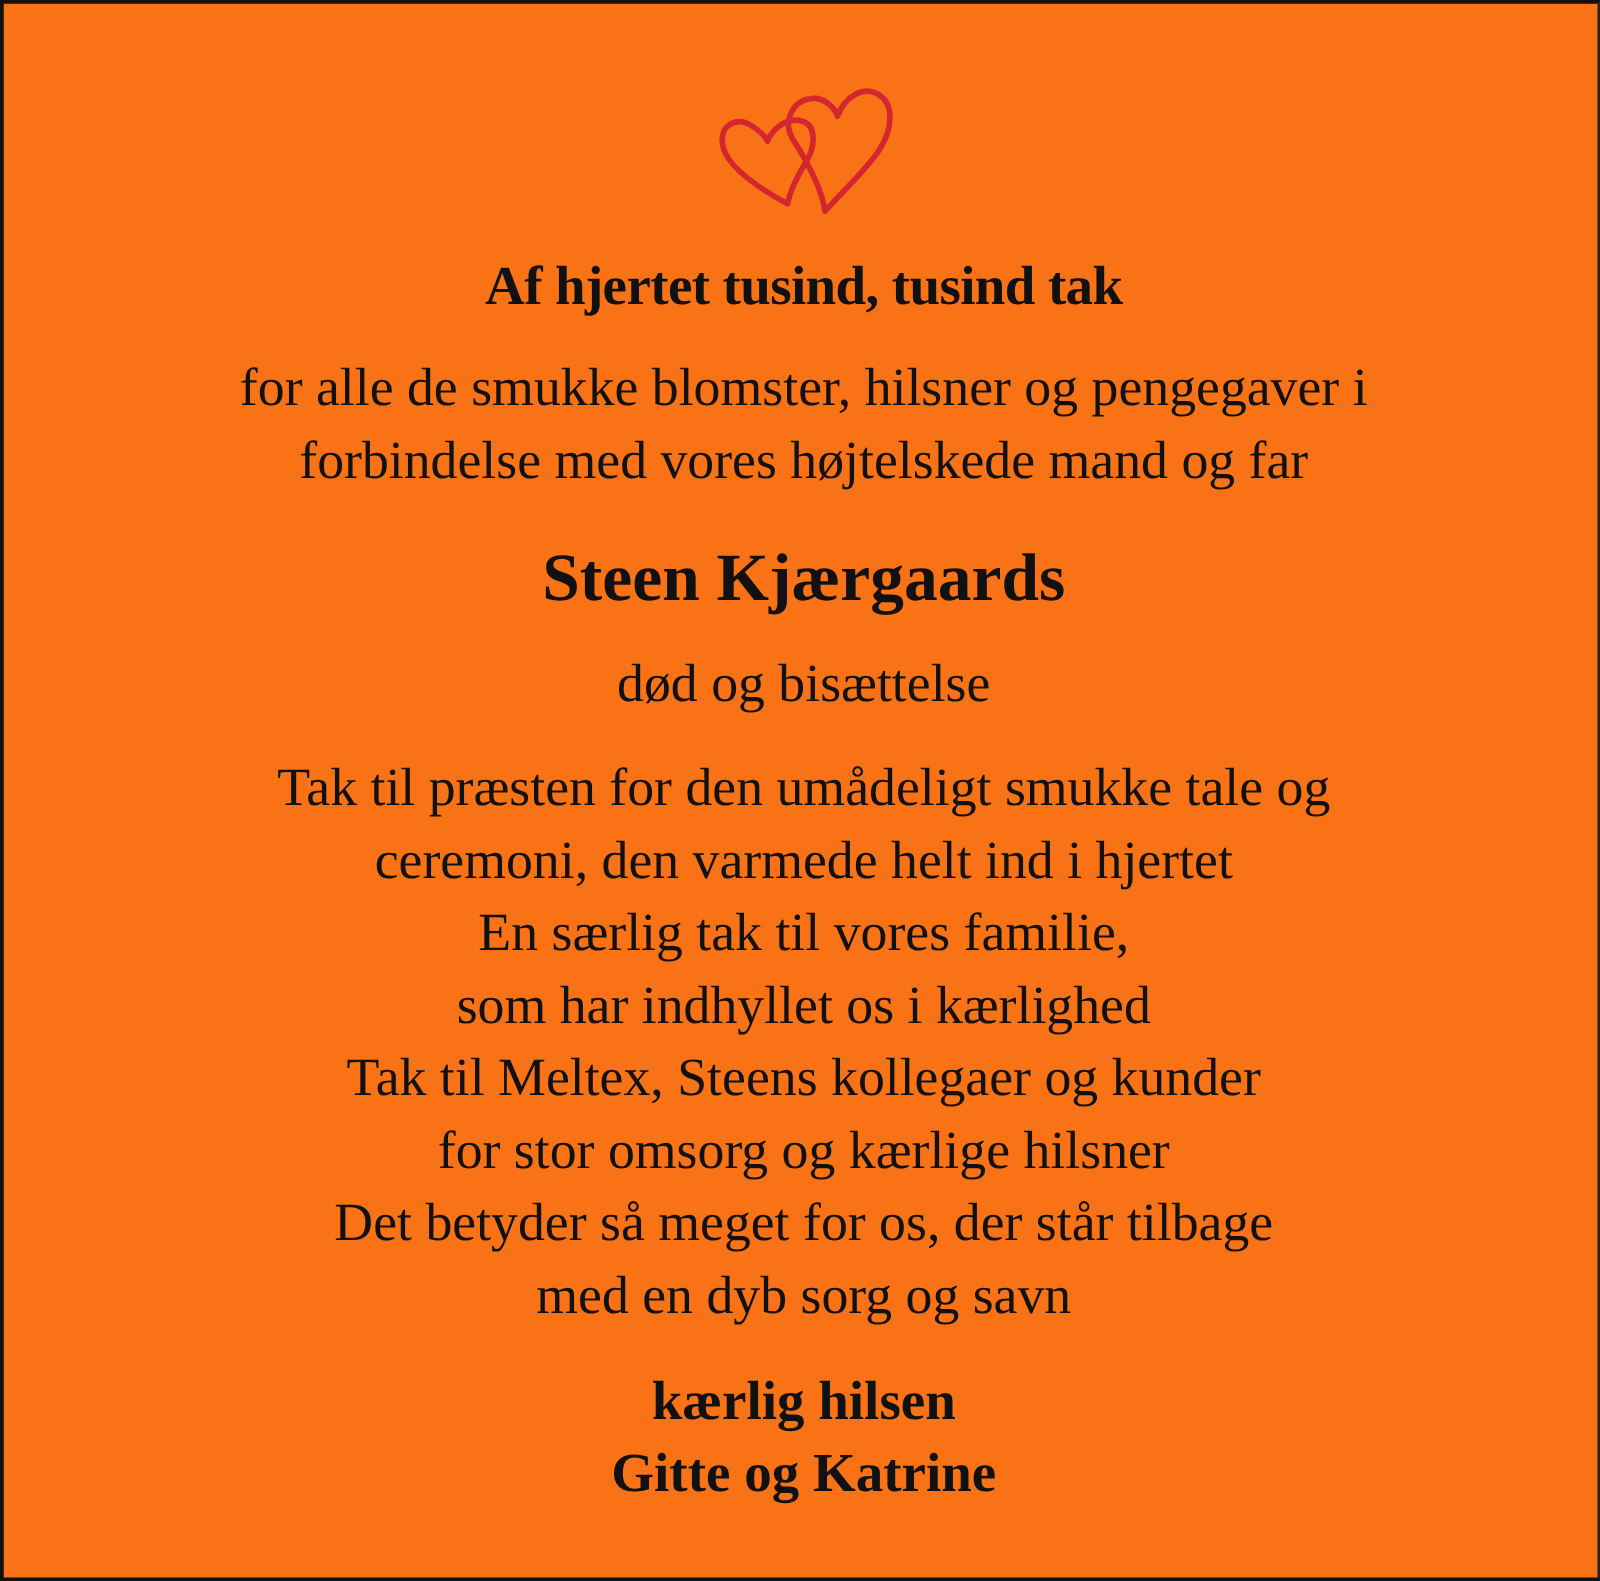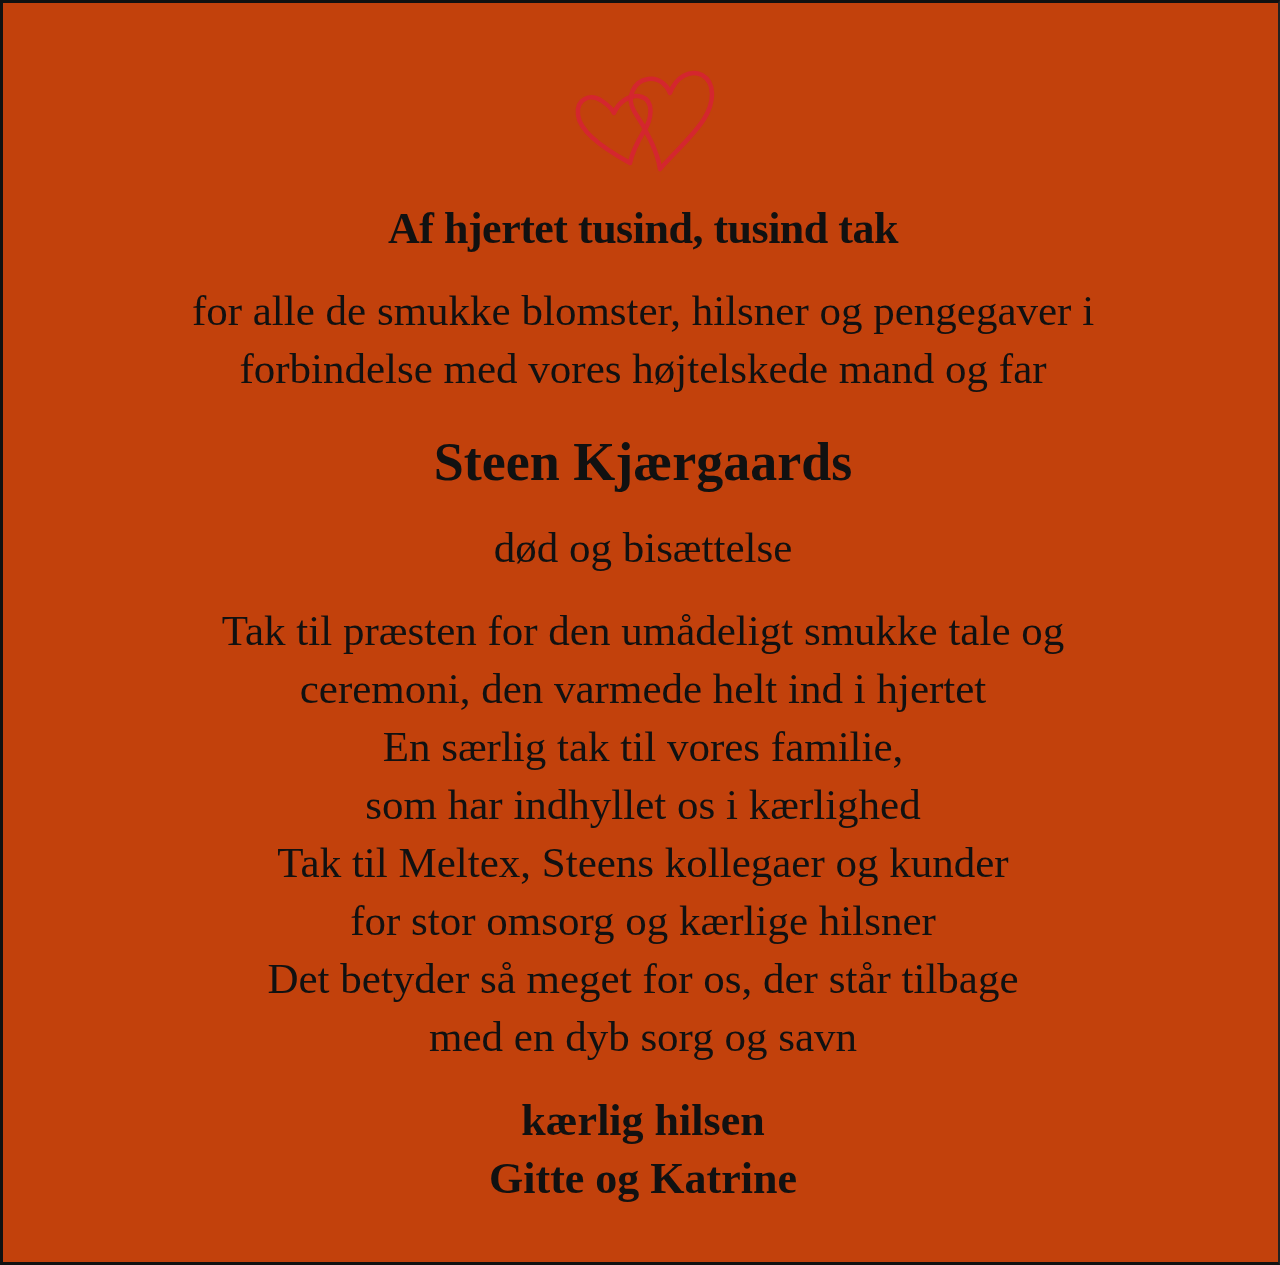--- a/index.html
+++ b/index.html
@@ -5,21 +5,21 @@
     html, body { margin: 0; padding: 0; background: #ffffff; }
     body { width: 1280px; height: 1265px; overflow: hidden; }
     .frame {
       position: absolute; left: 0; top: 0;
       width: 1280px; height: 1265px;
       box-sizing: border-box;
       border-top: 3px solid #111;
       border-left: 3px solid #111;
       border-right: 2px solid #222;
       border-bottom: 3px solid #111;
-      background: #c2410c;
+      background: #f97316;
     }
     .serif { font-family: "Liberation Serif", "DejaVu Serif", serif; color: #111; }
     .line { position: absolute; left: 0; width: 1280px; text-align: center; white-space: nowrap; }
     .hearts { position: absolute; left: 565px; top: 60px; width: 150px; height: 110px; }
     .headline { top: 200px; font-size: 44px; font-weight: bold; letter-spacing: -0.5px; }
     .intro { font-size: 43px; }
     .name { top: 428px; font-size: 54px; font-weight: bold; }
     .sub { top: 520px; font-size: 43px; }
     .body-line { font-size: 43px; }
     .sign { font-size: 44px; font-weight: bold; }

